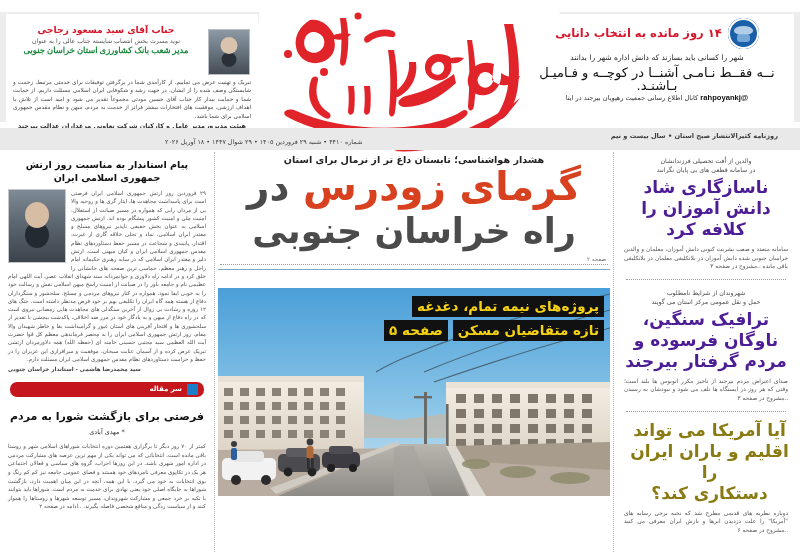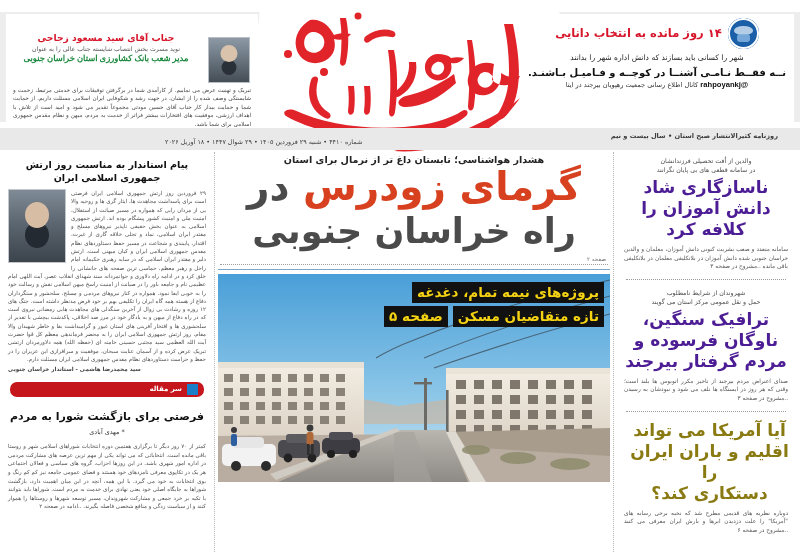--- a/index.html
+++ b/index.html
@@ -14,21 +14,21 @@
   .page{position:relative;width:800px;height:557px;background:#fff;}
 
   
   .masthead{position:absolute;left:0;top:0;width:800px;height:150px;background:#fff;}
   .mh-grayband{position:absolute;left:0;top:12px;width:800px;height:110px;background:#ededee;}
   .mh-whitewedge{position:absolute;left:253px;top:0px;width:300px;height:150px;background:#fff;
       transform:skewX(-6deg);}
 
   
   .ad-left{position:absolute;left:6px;top:14px;width:252px;height:114px;background:#fff;
-     padding:17px 4px;box-sizing:border-box;text-align:center;overflow:hidden;}
+     padding:9px 4px;box-sizing:border-box;text-align:center;overflow:hidden;}
   .ad-left .photo{
      float:right;width:40px;height:44px;margin:6px 4px 2px 6px;
      background:linear-gradient(#8d9aa6,#6f7b86 40%,#454d55);
      position:relative;border:1px solid #b9bec4;}
   .ad-left .photo:after{content:"";position:absolute;left:50%;top:7px;
      transform:translateX(-50%);width:17px;height:17px;border-radius:50%;
      background:#d9c3ad;box-shadow:0 14px 0 -1px #2a3038;}
   .ad-name{font-size:9.2px;font-weight:bold;color:#d7162b;line-height:13px;}
   .ad-sub{font-size:6.2px;color:#555;line-height:9px;}
   .ad-pos{font-size:8.4px;font-weight:bold;color:#1d8a3f;line-height:12px;font-family:Liberation Serif, serif;}
@@ -45,21 +45,21 @@
      padding:4px 5px 2px 5px;box-sizing:border-box;text-align:center;direction:rtl;overflow:hidden;}
   .ar-row{display:flex;align-items:center;justify-content:center;gap:6px;}
   .ar-logo{width:31px;height:31px;border-radius:50%;background:#1a5fa8;position:relative;
      flex:0 0 auto;box-shadow:inset 0 0 0 2px #fff, inset 0 0 0 3px #1a5fa8;}
   .ar-logo:before{content:"";position:absolute;left:6px;top:8px;width:19px;height:9px;
      border-radius:50% 50% 45% 45%;background:#cfe0f2;opacity:.85;}
   .ar-logo:after{content:"";position:absolute;left:9px;top:16px;width:13px;height:8px;
      border-radius:3px;background:#7fb0dd;opacity:.9;}
   .ar-t1{font-size:11.5px;font-weight:bold;color:#d7162b;line-height:15px;}
   .ar-t2{font-size:7.6px;color:#222;line-height:12px;margin-top:3px;}
-  .ar-t3{font-size:10px;font-weight:bold;color:#111;line-height:13px;letter-spacing:.6px;margin-top:2px;}
+  .ar-t3{font-size:13px;font-weight:normal;color:#111;line-height:13px;letter-spacing:.6px;margin-top:2px;}
   .ar-t4{font-size:11.5px;font-weight:bold;color:#d7162b;line-height:16px;margin-top:3px;}
   .ar-t5{font-size:6.6px;color:#333;line-height:10px;margin-top:1px;}
   .ar-t5 .hand{font-family:Liberation Sans, sans-serif;font-weight:bold;color:#111;font-size:7.6px;}
 
   
   .info-strip{position:absolute;left:0;top:128px;width:800px;height:22px;background:#e9e9ea;}
   .info-left{position:absolute;right:22px;top:132px;font-size:6.6px;color:#3c3c3c;font-weight:bold;
      direction:rtl;letter-spacing:.2px;}
   .info-right{position:absolute;left:165px;top:138px;font-size:6.4px;color:#3c3c3c;direction:rtl;}
 
@@ -95,21 +95,21 @@
      padding-top:2px;letter-spacing:-.2px;}
   .cc-head{text-align:center;font-weight:bold;letter-spacing:-1.2px;}
   .cc-l1{font-size:39px;line-height:44px;color:#d7411f;}
   .cc-l1 .gray{color:#4b4b4b;}
   .cc-l2{font-size:35px;line-height:44px;color:#4b4b4b;}
   .cc-meta{font-size:5.6px;color:#6b6b6b;padding:3px 6px 0 6px;}
   .cc-dots{border-top:1px dotted #9e9e9e;margin:2px 4px 0 4px;height:0;}
   .cc-rule{border-top:1px solid #7aa7c7;margin:4px 2px 0 2px;height:0;}
 
   
-  .photo-box{position:relative;margin:4px 2px 0 2px;height:208px;overflow:hidden;background:#be185d;}
+  .photo-box{position:relative;margin:18px 2px 0 2px;height:208px;overflow:hidden;background:#be185d;}
   .cap{position:absolute;right:6px;top:8px;z-index:5;text-align:right;}
   .cap span{display:inline-block;background:#111;color:#f5d312;font-size:13.5px;font-weight:bold;
      line-height:19px;padding:1px 5px;letter-spacing:-.4px;}
   .cap .l2{margin-top:2px;}
   .cap-pg{display:block;color:#222;font-size:5.4px;margin-top:3px;font-weight:bold;}
 
   
   .lc-head{font-size:9.6px;font-weight:bold;color:#111;text-align:center;line-height:13px;
      padding:2px 0 5px 0;}
   .lc-photo{float:left;width:56px;height:72px;margin:0 5px 3px 0;
@@ -139,20 +139,21 @@
     <div class="mh-grayband"></div>
     <div class="mh-whitewedge"></div>
 
     <div class="ad-left">
       <div class="photo"></div>
       <div class="ad-name">جناب آقای سید مسعود زجاجی</div>
       <div class="ad-sub">نوید مسرت بخش انتصاب شایسته جناب عالی را به عنوان</div>
       <div class="ad-pos">مدیر شعب بانک کشاورزی استان خراسان جنوبی</div>
       <div class="clear"></div>
       <div class="ad-body">تبریک و تهنیت عرض می نماییم. از کارآمدی شما در برگرفتن توفیقات برای خدمتی مرتبط، زحمت و شایستگی وصف شده را از ایشان، در جهت رشد و شکوفایی ایران اسلامی مسئلت داریم. از حمایت شما و حمایت بیدار کار جناب آقای حسین مودتی مجموعاً تقدیر می شود و امید است از تلاش با اهداف ارزشی، موفقیت های افتخارات بیشتر فراتر از خدمت به مردم، میهن و نظام مقدس جمهوری اسلامی برای شما باشد.</div>
+      <div class="ad-sign">هیئت مدیره، مدیر عامل و کارکنان شرکت تعاونی مرغداران عدالت بیرجند</div>
       <div class="ad-sign">و الزام واحمدی پناه</div>
     </div>
 
     <div class="logo-wrap">
       <svg class="logo-svg" width="300" height="146" viewBox="0 0 300 146">
         <g fill="#e1232a">
 
           <path d="M262 28 c10 -5 22 -3 26 4 c3 6 -3 10 -9 9 c-5 -1 -9 -5 -17 -13z"></path>
           <path d="M255 22 c3 16 8 40 5 62 c-2 16 -8 28 -16 33 c-4 2 -7 0 -5 -4 c8 -12 12 -26 12 -44 c0 -18 -2 -33 -5 -47 z"></path>
 

